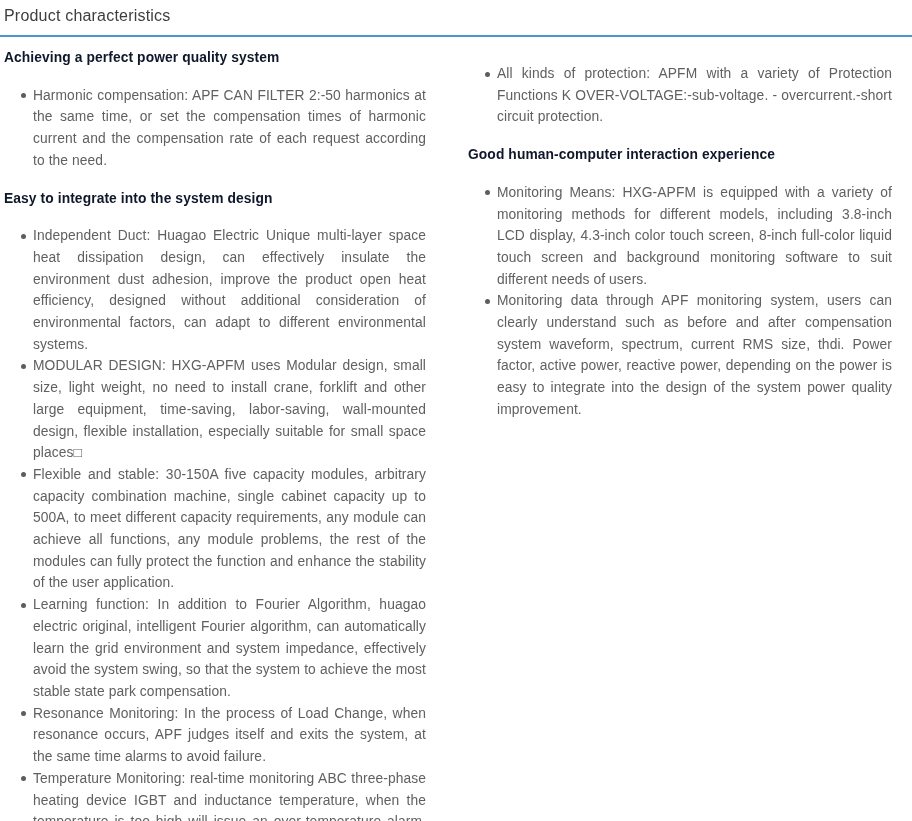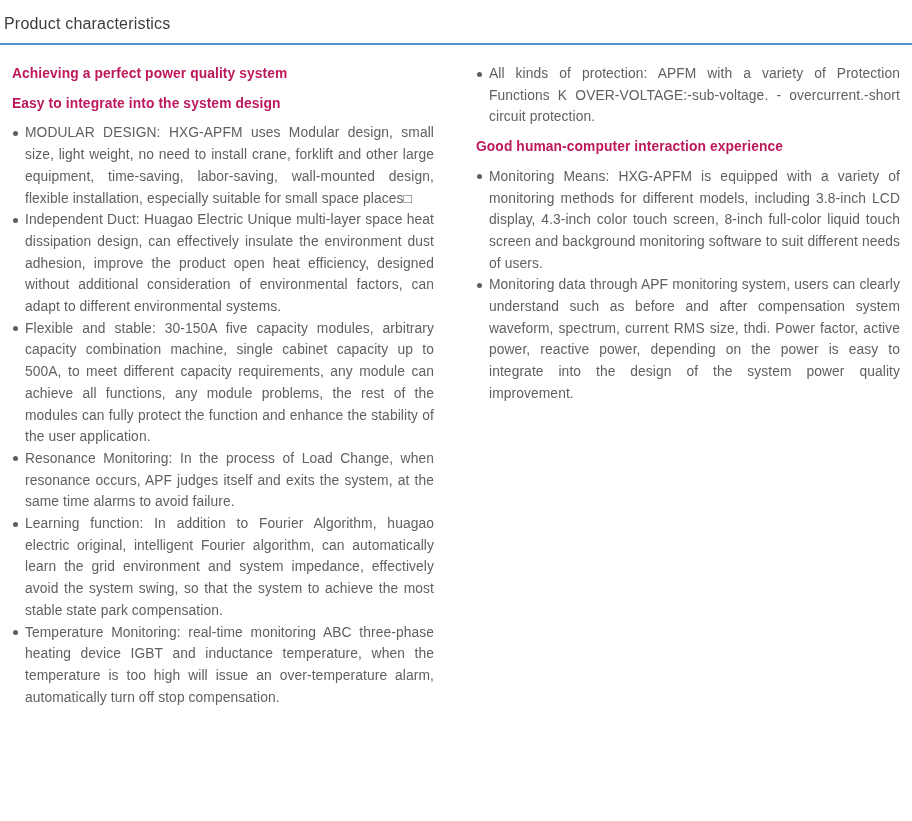--- a/index.html
+++ b/index.html
@@ -11,21 +11,21 @@
     width: 912px;
     height: 821px;
     overflow: hidden;
     font-family: "Liberation Sans", sans-serif;
   }
   .page {
     width: 912px;
   }
   .page-title {
     margin: 0;
-    padding: 14px 4px 0 4px;
+    padding: 6px 4px 0 4px;
     font-size: 16px;
     font-weight: 400;
     letter-spacing: 0.2px;
     color: #3d3d3d;
     line-height: 20px;
   }
   .title-divider {
     border: none;
     border-top: 2px solid #4e93d2;
     margin: 9px 0 0 0;
@@ -40,29 +40,29 @@
   }
   .col {
     flex: 0 0 auto;
   }
   .col-left  { width: 438px; }
   .col-right { width: 440px; }
   .section + .section {
     margin-top: 7px;
   }
   .sec-heading {
-    margin: 8px;
+    margin: 0;
     font-size: 13.8px;
     font-weight: bold;
-    color: #be185d;
+    color: #0f172a;
     line-height: 21.7px;
     letter-spacing: 0.1px;
   }
   ul.bullets {
-    margin: 8px;
+    margin: 16px;
     padding: 0;
     list-style: none;
   }
   ul.bullets li {
     position: relative;
     padding-left: 13px;
     font-size: 13.8px;
     line-height: 21.7px;
     color: #606060;
     text-align: justify;
@@ -88,31 +88,32 @@
 
   <hr class="title-divider" style="border-top-color: rgb(78, 147, 210);">
 
   <div class="columns">
 
     <div class="col col-left">
 
       <div class="section">
         <h2 class="sec-heading">Achieving a perfect power quality system</h2>
         <ul class="bullets">
+          <li>Harmonic compensation: APF CAN FILTER 2:-50 harmonics at the same time, or set the compensation times of harmonic current and the compensation rate of each request according to the need.</li>
         </ul>
       </div>
 
       <div class="section">
         <h2 class="sec-heading">Easy to integrate into the system design</h2>
         <ul class="bullets">
+          <li>Independent Duct: Huagao Electric Unique multi-layer space heat dissipation design, can effectively insulate the environment dust adhesion, improve the product open heat efficiency, designed without additional consideration of environmental factors, can adapt to different environmental systems.</li>
           <li>MODULAR DESIGN: HXG-APFM uses Modular design, small size, light weight, no need to install crane, forklift and other large equipment, time-saving, labor-saving, wall-mounted design, flexible installation, especially suitable for small space places□</li>
-          <li>Independent Duct: Huagao Electric Unique multi-layer space heat dissipation design, can effectively insulate the environment dust adhesion, improve the product open heat efficiency, designed without additional consideration of environmental factors, can adapt to different environmental systems.</li>
           <li>Flexible and stable: 30-150A five capacity modules, arbitrary capacity combination machine, single cabinet capacity up to 500A, to meet different capacity requirements, any module can achieve all functions, any module problems, the rest of the modules can fully protect the function and enhance the stability of the user application.</li>
+          <li>Learning function: In addition to Fourier Algorithm, huagao electric original, intelligent Fourier algorithm, can automatically learn the grid environment and system impedance, effectively avoid the system swing, so that the system to achieve the most stable state park compensation.</li>
           <li>Resonance Monitoring: In the process of Load Change, when resonance occurs, APF judges itself and exits the system, at the same time alarms to avoid failure.</li>
-          <li>Learning function: In addition to Fourier Algorithm, huagao electric original, intelligent Fourier algorithm, can automatically learn the grid environment and system impedance, effectively avoid the system swing, so that the system to achieve the most stable state park compensation.</li>
           <li>Temperature Monitoring: real-time monitoring ABC three-phase heating device IGBT and inductance temperature, when the temperature is too high will issue an over-temperature alarm, automatically turn off stop compensation.</li>
         </ul>
       </div>
 
     </div>
 
     <div class="col col-right">
 
       <div class="section">
         <ul class="bullets">

